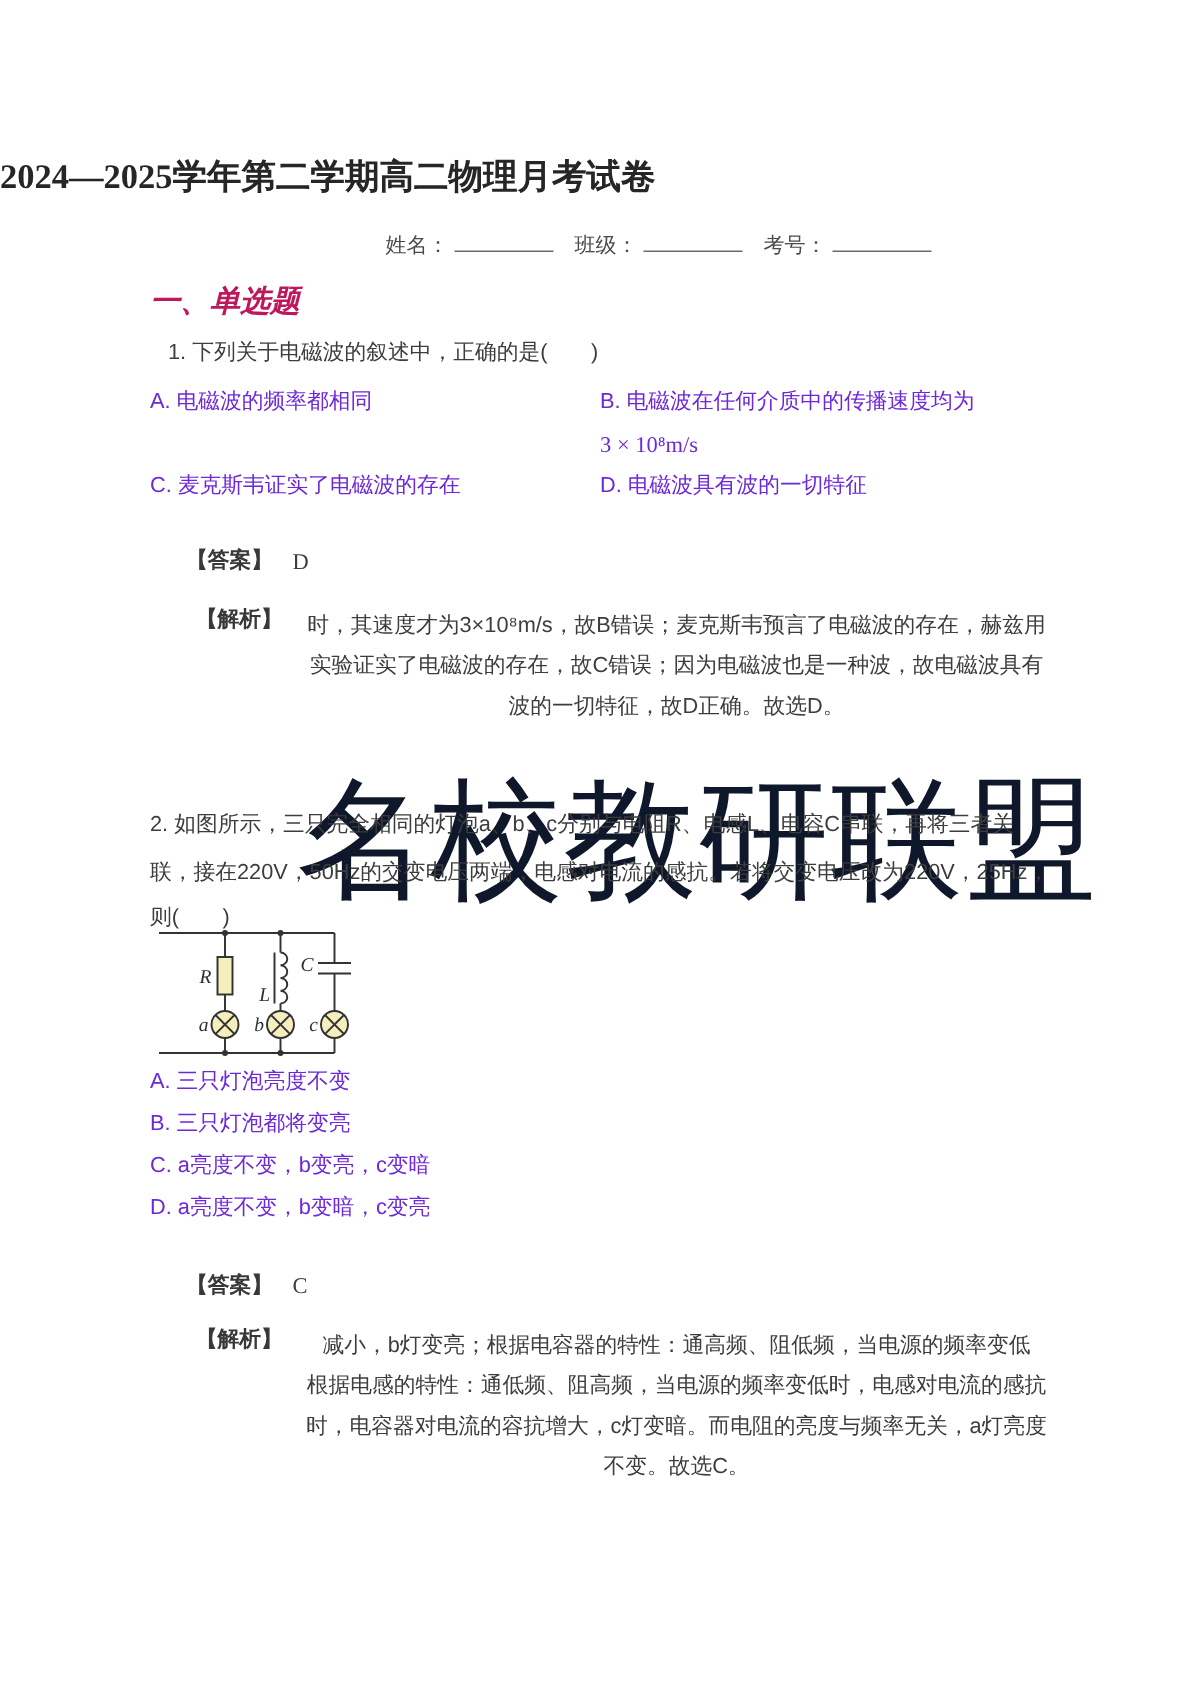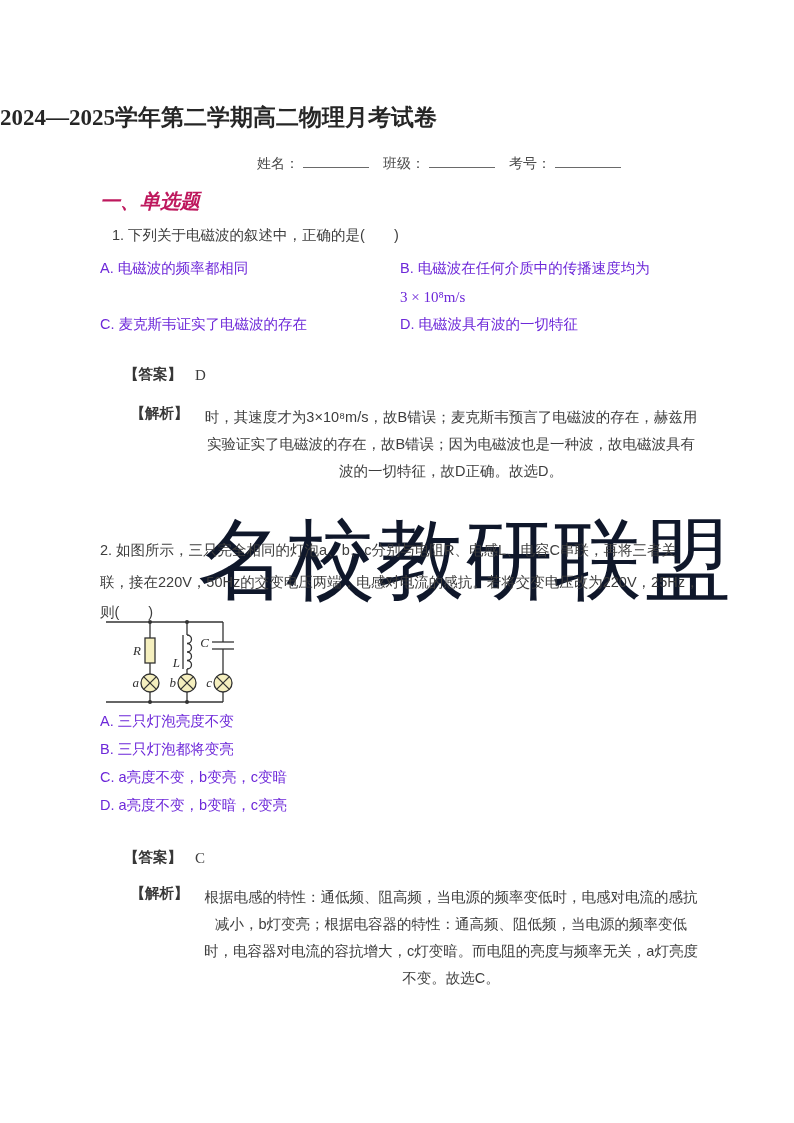--- a/index.html
+++ b/index.html
@@ -77,21 +77,21 @@
 
     <div class="ansrow" style="left:124px;top:365px;">
       <span class="anslabel">【答案】</span>
       <span class="ansvalue serif">D</span>
     </div>
 
     <div class="analysis" style="left:124px;top:404px;">
       <span class="anslabel">【解析】</span>
       <span class="body">
         <div>时，其速度才为3×10⁸m/s，故B错误；麦克斯韦预言了电磁波的存在，赫兹用</div>
-        <div>实验证实了电磁波的存在，故B错误；因为电磁波也是一种波，故电磁波具有</div>
+        <div>实验证实了电磁波的存在，故C错误；因为电磁波也是一种波，故电磁波具有</div>
         <div>波的一切特征，故D正确。故选D。</div>
       </span>
     </div>
 
     <div class="line" style="left:100px;top:541px;">2. 如图所示，三只完全相同的灯泡a、b、c分别与电阻R、电感L、电容C串联，再将三者关</div>
     <div class="line" style="left:100px;top:573px;">联，接在220V，50Hz的交变电压两端，电感对电流的感抗。若将交变电压改为220V，25Hz，</div>
     <div class="line" style="left:100px;top:603px;">则(　　)</div>
 
     <div class="circuit">
       <svg width="132" height="94" viewBox="0 0 132 94">
@@ -155,21 +155,21 @@
     <div class="line opt" style="left:100px;top:796px;">D. a亮度不变，b变暗，c变亮</div>
 
     <div class="ansrow" style="left:124px;top:848px;">
       <span class="anslabel">【答案】</span>
       <span class="ansvalue serif">C</span>
     </div>
 
     <div class="analysis" style="left:124px;top:884px;">
       <span class="anslabel">【解析】</span>
       <span class="body">
+        <div>减小，b灯变亮；根据电容器的特性：通高频、阻低频，当电源的频率变低</div>
         <div>根据电感的特性：通低频、阻高频，当电源的频率变低时，电感对电流的感抗</div>
-        <div>减小，b灯变亮；根据电容器的特性：通高频、阻低频，当电源的频率变低</div>
         <div>时，电容器对电流的容抗增大，c灯变暗。而电阻的亮度与频率无关，a灯亮度</div>
         <div>不变。故选C。</div>
       </span>
     </div>
 
   </div>
 </div>
 
 </body></html>

